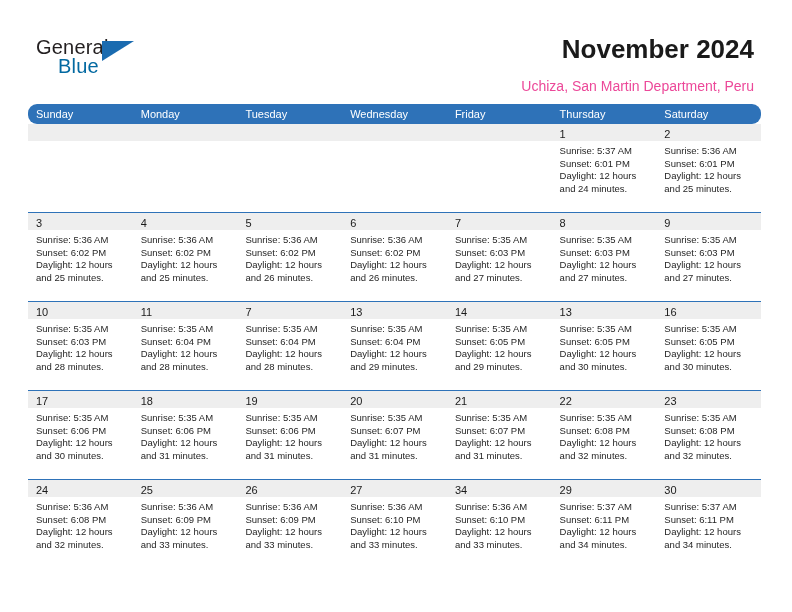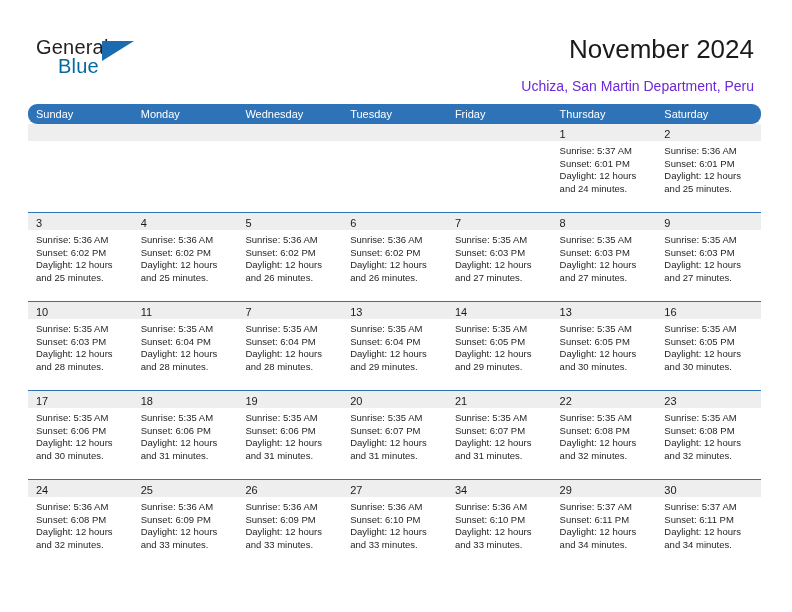--- a/index.html
+++ b/index.html
@@ -66,28 +66,28 @@
   }
 
   .title {
     position: absolute;
     right: 38px;
     top: 34px;
     font-size: 26px;
     color: #1a1a1a;
     text-align: left;
     white-space: nowrap;
-    font-weight: normal;
+    font-weight: bold;
   }
   .subtitle {
     position: absolute;
     right: 38px;
     top: 78px;
     font-size: 14px;
-    color: #6d28d9;
+    color: #ec4899;
     white-space: nowrap;
   }
 
   
   .calendar {
     position: absolute;
     left: 28px;
     top: 104px;
     width: 733px;
   }
@@ -162,22 +162,22 @@
     </div>
 
     <div class="title">November 2024</div>
     <div class="subtitle">Uchiza, San Martin Department, Peru</div>
   </div>
 
   <div class="calendar">
     <div class="weekday-row" id="weekday-row">
         <div class="weekday">Sunday</div>
         <div class="weekday">Monday</div>
+        <div class="weekday">Tuesday</div>
         <div class="weekday">Wednesday</div>
-        <div class="weekday">Tuesday</div>
         <div class="weekday">Friday</div>
         <div class="weekday">Thursday</div>
         <div class="weekday">Saturday</div>
       </div>
     <div id="weeks-container">
         <div class="week">
           <div class="week-inner">
             <div class="day empty">
               <div class="day-number-band"><span class="day-number"></span></div>
               <div class="day-lines"></div>

